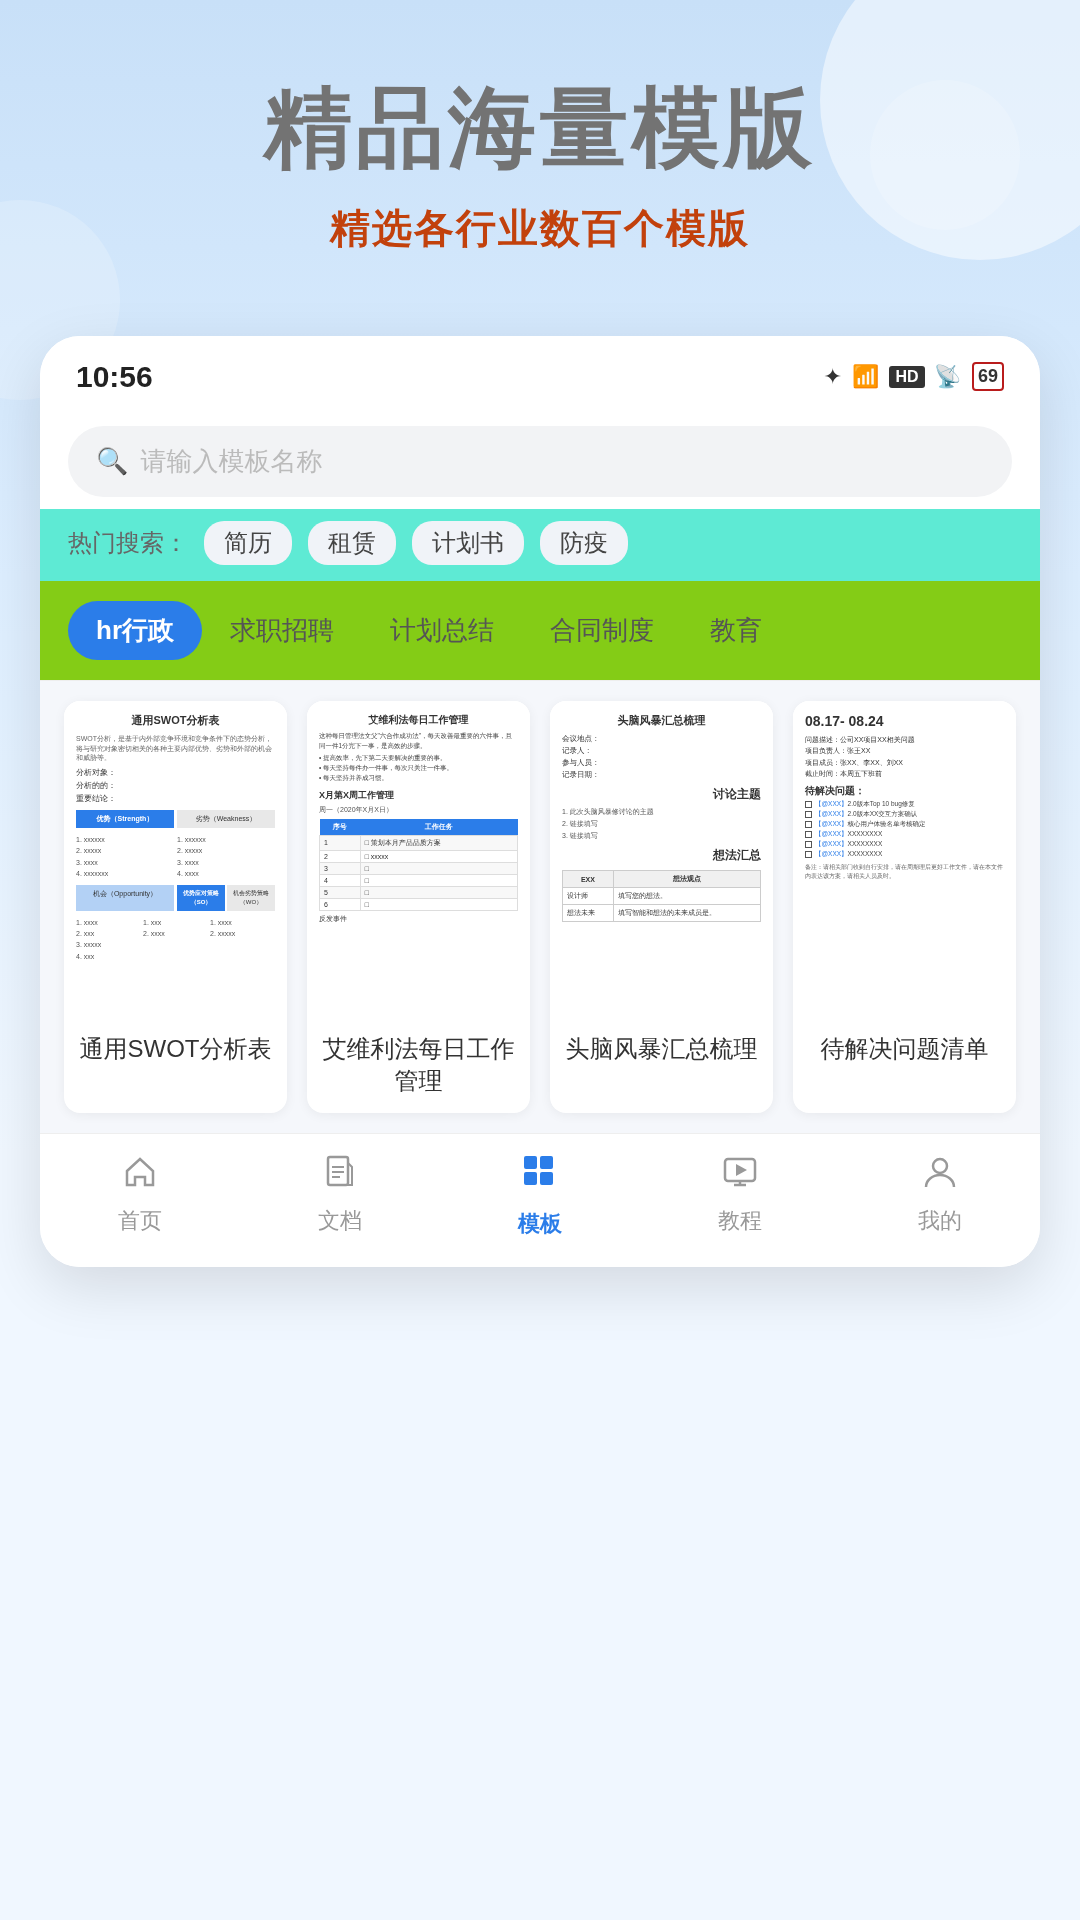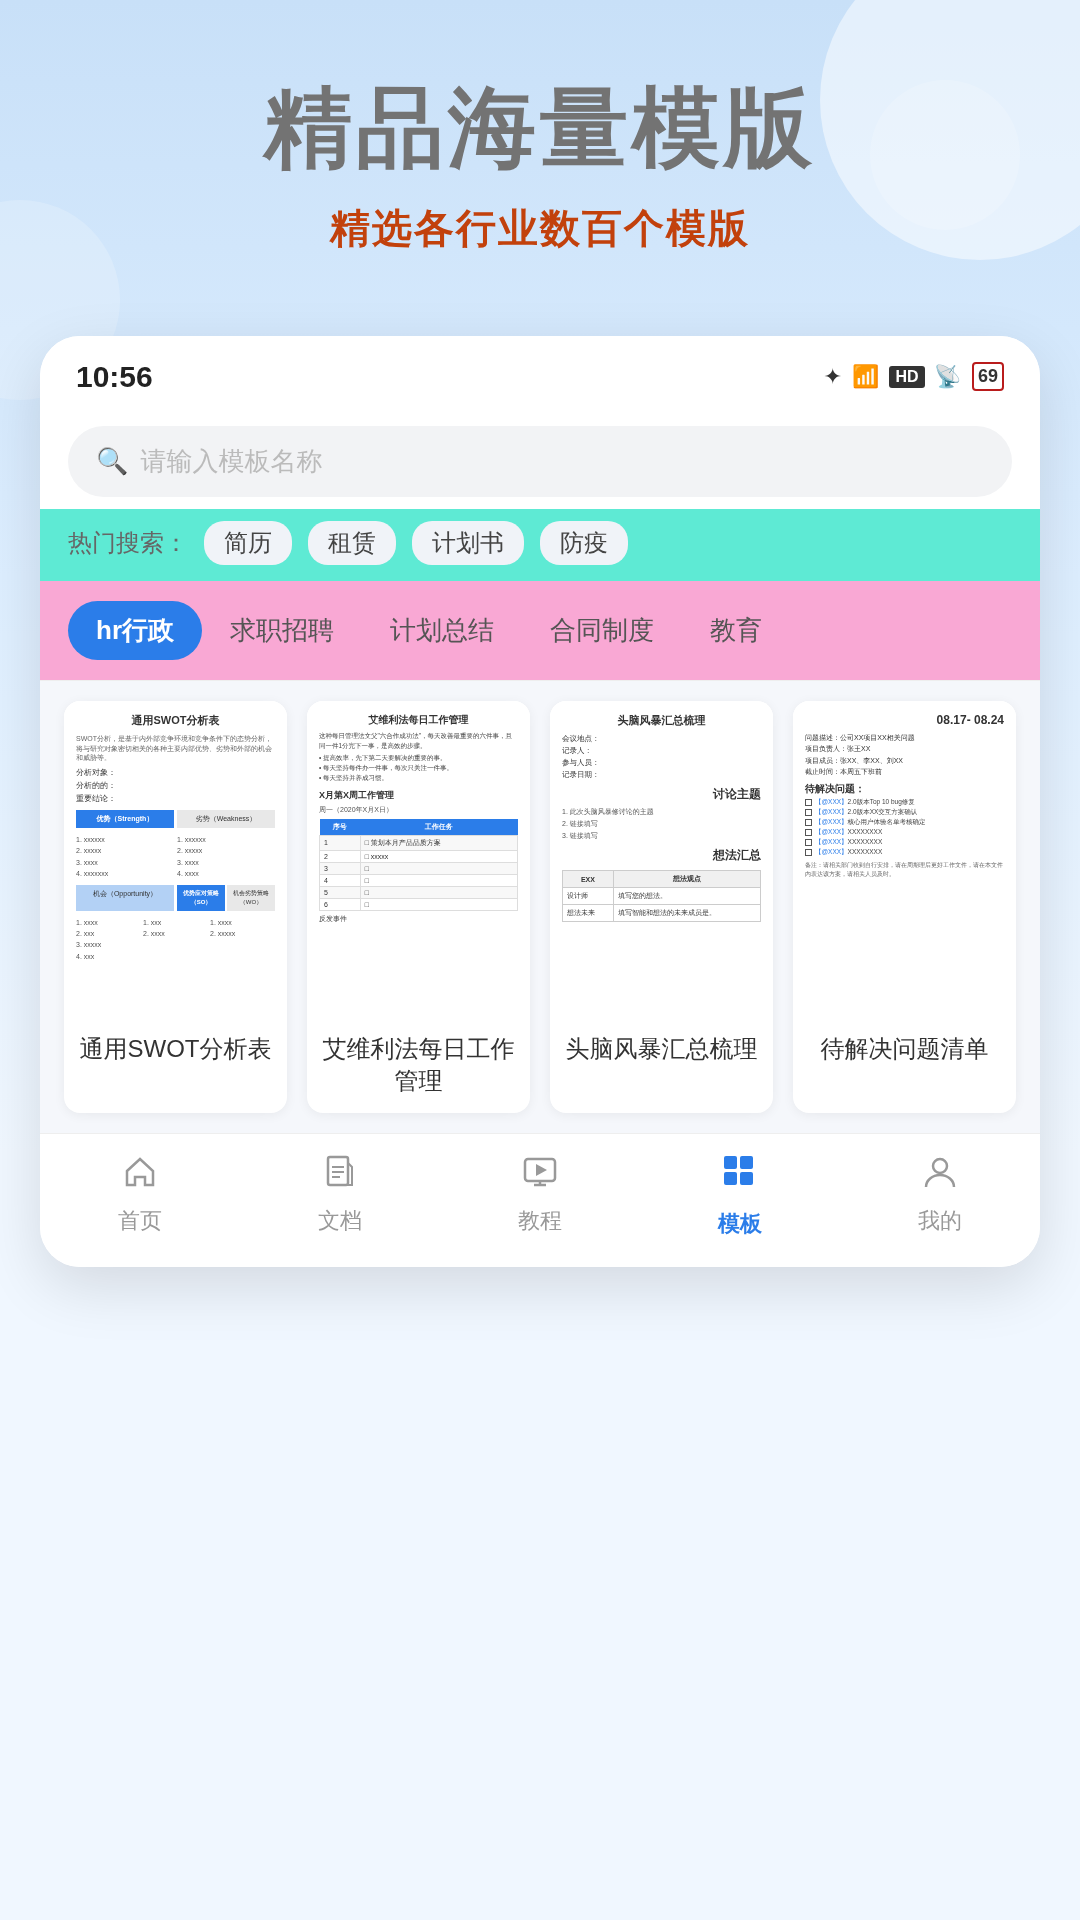--- a/index.html
+++ b/index.html
@@ -129,21 +129,21 @@
       border-radius: 20px;
       font-size: 24px;
     }
 
     
     .category-tabs {
       display: flex;
       align-items: center;
       padding: 20px 28px;
       gap: 0;
-      background: #f9a8d4;
+      background: #84cc16;
       border-bottom: 1px solid #eee;
       overflow: hidden;
     }
     .tab-item {
       padding: 12px 28px;
       font-size: 26px;
       color: #555;
       border-radius: 30px;
       white-space: nowrap;
     }
@@ -220,21 +220,21 @@
     .brain-title-sm { text-align: center; font-weight: 700; font-size: 11px; margin-bottom: 6px; }
     .brain-field { font-size: 7.5px; color: #333; margin: 2px 0; }
     .brain-section { font-size: 12px; font-weight: 600; margin: 6px 0 3px; text-align: right; }
     .brain-list { font-size: 7px; color: #555; line-height: 1.7; }
     .brain-table { width: 100%; border-collapse: collapse; font-size: 7px; margin-top: 6px; }
     .brain-table td { border: 1px solid #ccc; padding: 3px 4px; }
     .brain-table th { border: 1px solid #ccc; padding: 3px 4px; background: #f0f0f0; font-weight: 600; }
 
     
     .problem-preview { width: 100%; font-size: 8px; color: #333; }
-    .problem-date { text-align: right; font-size: 12px; font-weight: 600; margin-bottom: 6px; }
+    .problem-date { text-align: left; font-size: 14px; font-weight: 600; margin-bottom: 6px; }
     .problem-field { font-size: 7px; color: #333; margin: 1.5px 0; }
     .problem-section { font-size: 10px; font-weight: 600; margin: 5px 0 2px; }
     .problem-item { font-size: 6.5px; color: #444; display: flex; align-items: flex-start; gap: 3px; margin: 1px 0; }
     .checkbox-sm { width: 7px; height: 7px; border: 1px solid #555; display: inline-block; flex-shrink: 0; margin-top: 1px; }
     .link-blue { color: #2b7de9; }
     .problem-note { font-size: 6px; color: #666; margin-top: 4px; line-height: 1.4; }
 
     
     .bottom-nav {
       display: flex;
@@ -481,42 +481,42 @@
           <rect x="7" y="4" width="20" height="28" rx="2" stroke="#999" stroke-width="2.5" fill="none"></rect>
           <path d="M27 10L31 14V32H11" stroke="#999" stroke-width="2" fill="none"></path>
           <line x1="11" y1="14" x2="23" y2="14" stroke="#999" stroke-width="2"></line>
           <line x1="11" y1="19" x2="23" y2="19" stroke="#999" stroke-width="2"></line>
           <line x1="11" y1="24" x2="19" y2="24" stroke="#999" stroke-width="2"></line>
         </svg>
       </span>
       <span class="nav-label">文档</span>
     </div>
     <div class="nav-item">
+      <span class="nav-icon active">
+        <svg width="44" height="44" viewBox="0 0 44 44" fill="none">
+          <rect x="6" y="6" width="13" height="13" rx="2" fill="#2b7de9"></rect>
+          <rect x="22" y="6" width="13" height="13" rx="2" fill="#2b7de9"></rect>
+          <rect x="6" y="22" width="13" height="13" rx="2" fill="#2b7de9"></rect>
+          <rect x="22" y="22" width="13" height="13" rx="2" fill="#2b7de9"></rect>
+        </svg>
+      </span>
+      <span class="nav-label active">模板</span>
+    </div>
+    <div class="nav-item">
       <span class="nav-icon">
         <svg width="38" height="38" viewBox="0 0 38 38" fill="none">
           <rect x="4" y="6" width="30" height="22" rx="3" stroke="#999" stroke-width="2.5" fill="none"></rect>
           <line x1="13" y1="32" x2="25" y2="32" stroke="#999" stroke-width="2.5"></line>
           <line x1="19" y1="28" x2="19" y2="32" stroke="#999" stroke-width="2.5"></line>
           <polygon points="15,11 15,23 26,17" fill="#999"></polygon>
         </svg>
       </span>
       <span class="nav-label">教程</span>
     </div>
     <div class="nav-item">
-      <span class="nav-icon active">
-        <svg width="44" height="44" viewBox="0 0 44 44" fill="none">
-          <rect x="6" y="6" width="13" height="13" rx="2" fill="#2b7de9"></rect>
-          <rect x="22" y="6" width="13" height="13" rx="2" fill="#2b7de9"></rect>
-          <rect x="6" y="22" width="13" height="13" rx="2" fill="#2b7de9"></rect>
-          <rect x="22" y="22" width="13" height="13" rx="2" fill="#2b7de9"></rect>
-        </svg>
-      </span>
-      <span class="nav-label active">模板</span>
-    </div>
-    <div class="nav-item">
       <span class="nav-icon">
         <svg width="38" height="38" viewBox="0 0 38 38" fill="none">
           <circle cx="19" cy="13" r="7" stroke="#999" stroke-width="2.5" fill="none"></circle>
           <path d="M5 34C5 27.373 11.268 22 19 22C26.732 22 33 27.373 33 34" stroke="#999" stroke-width="2.5" fill="none"></path>
         </svg>
       </span>
       <span class="nav-label">我的</span>
     </div>
   </div>
 

